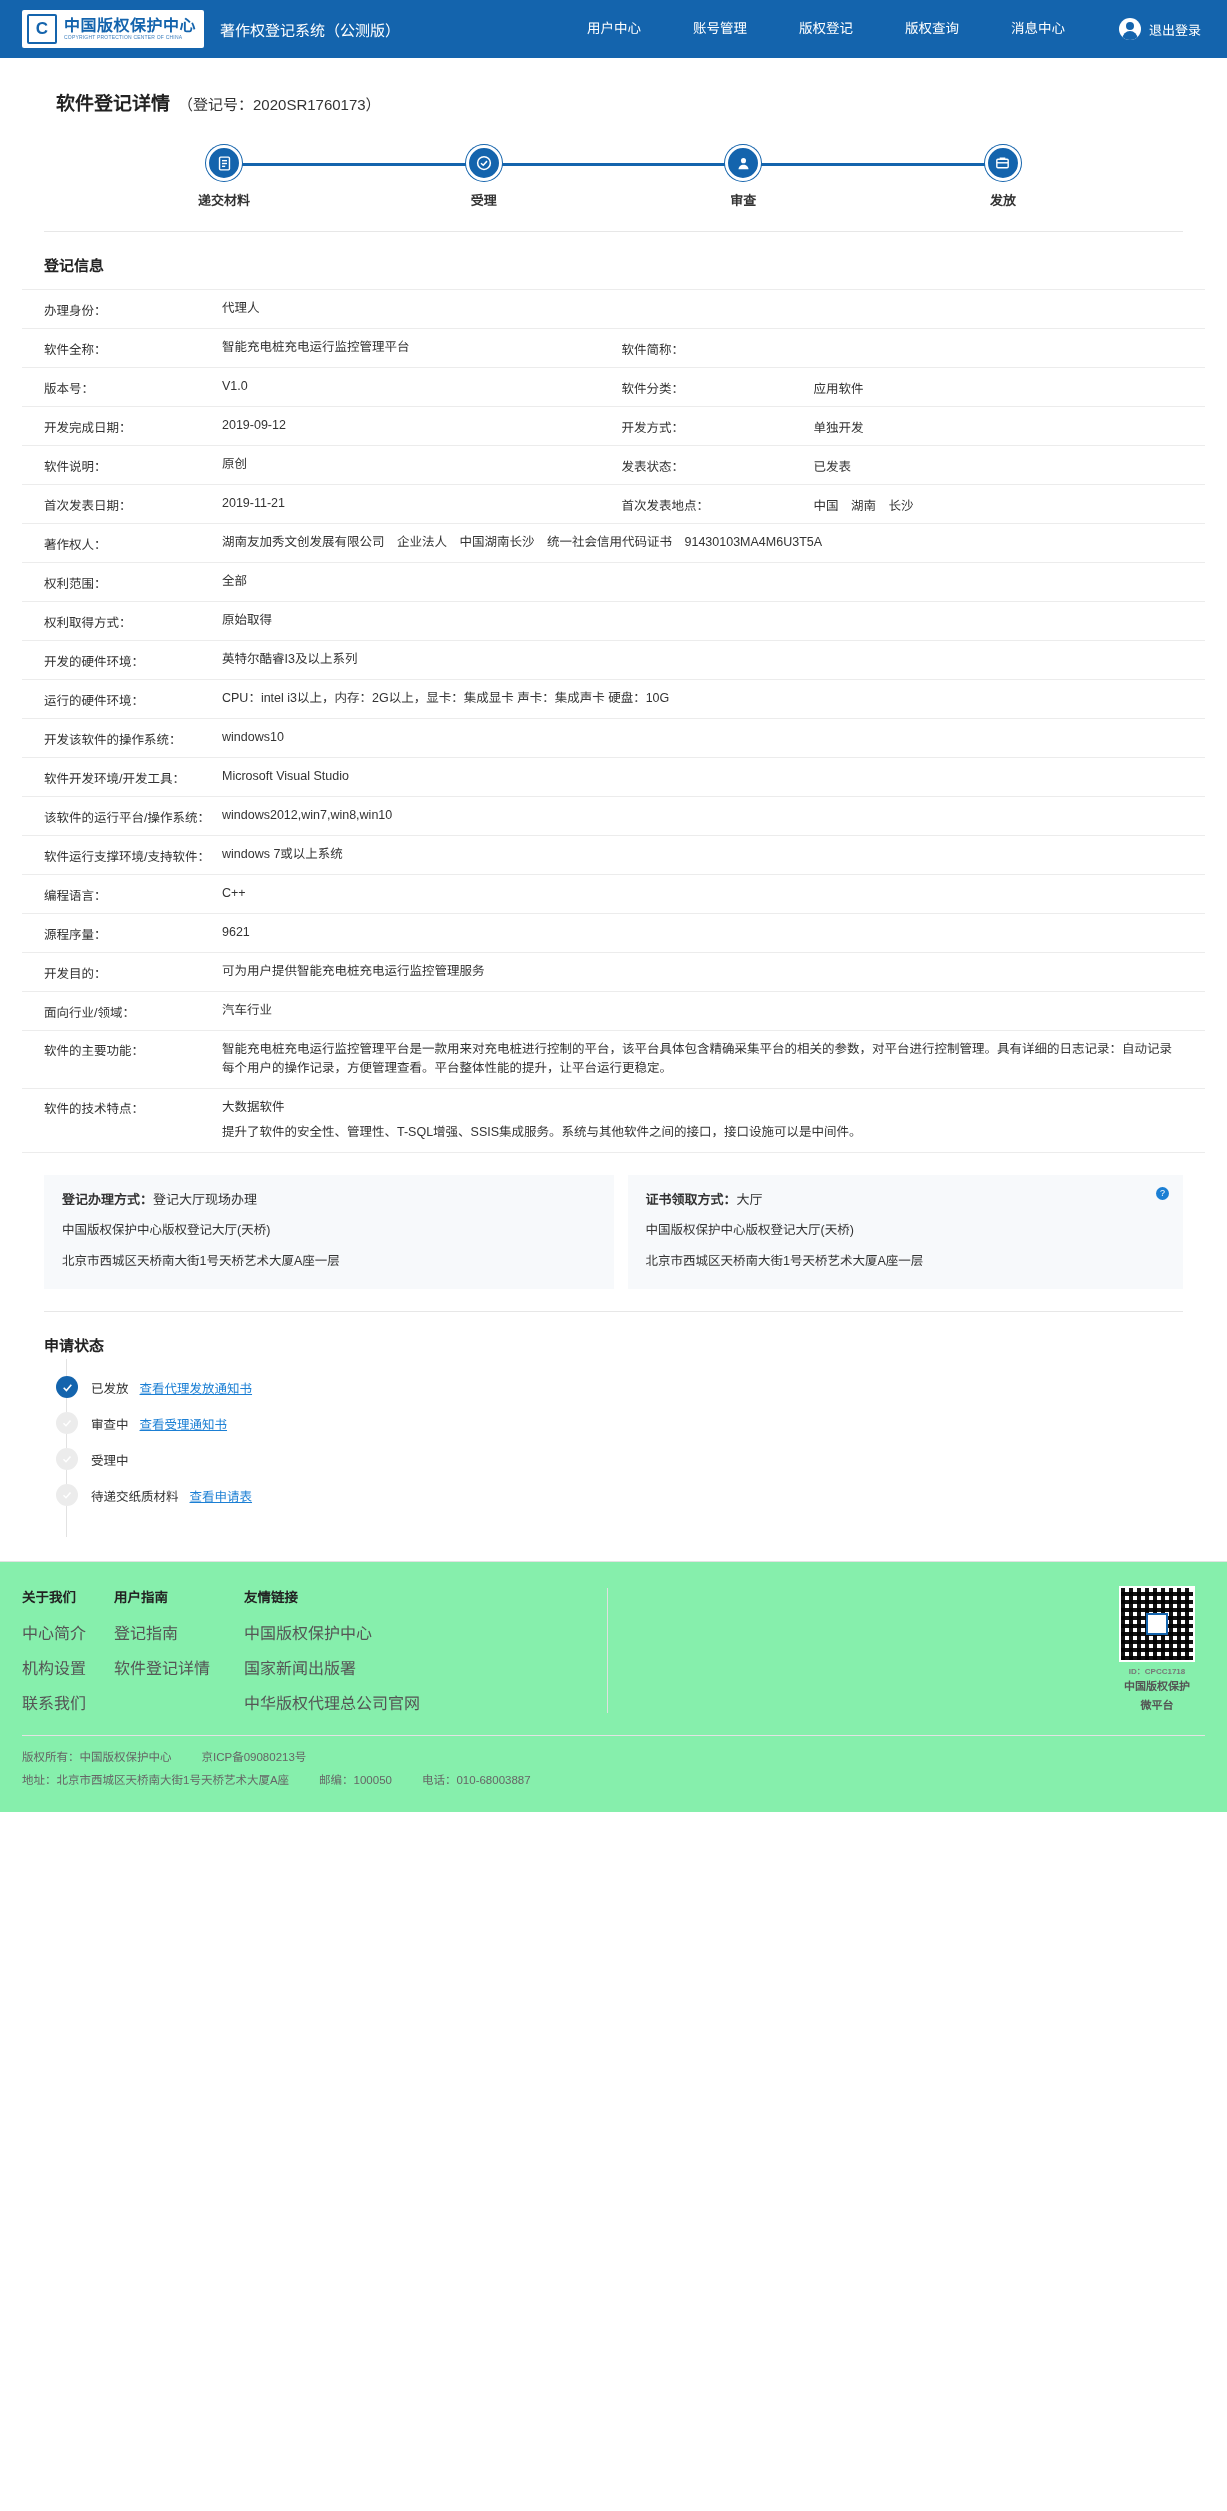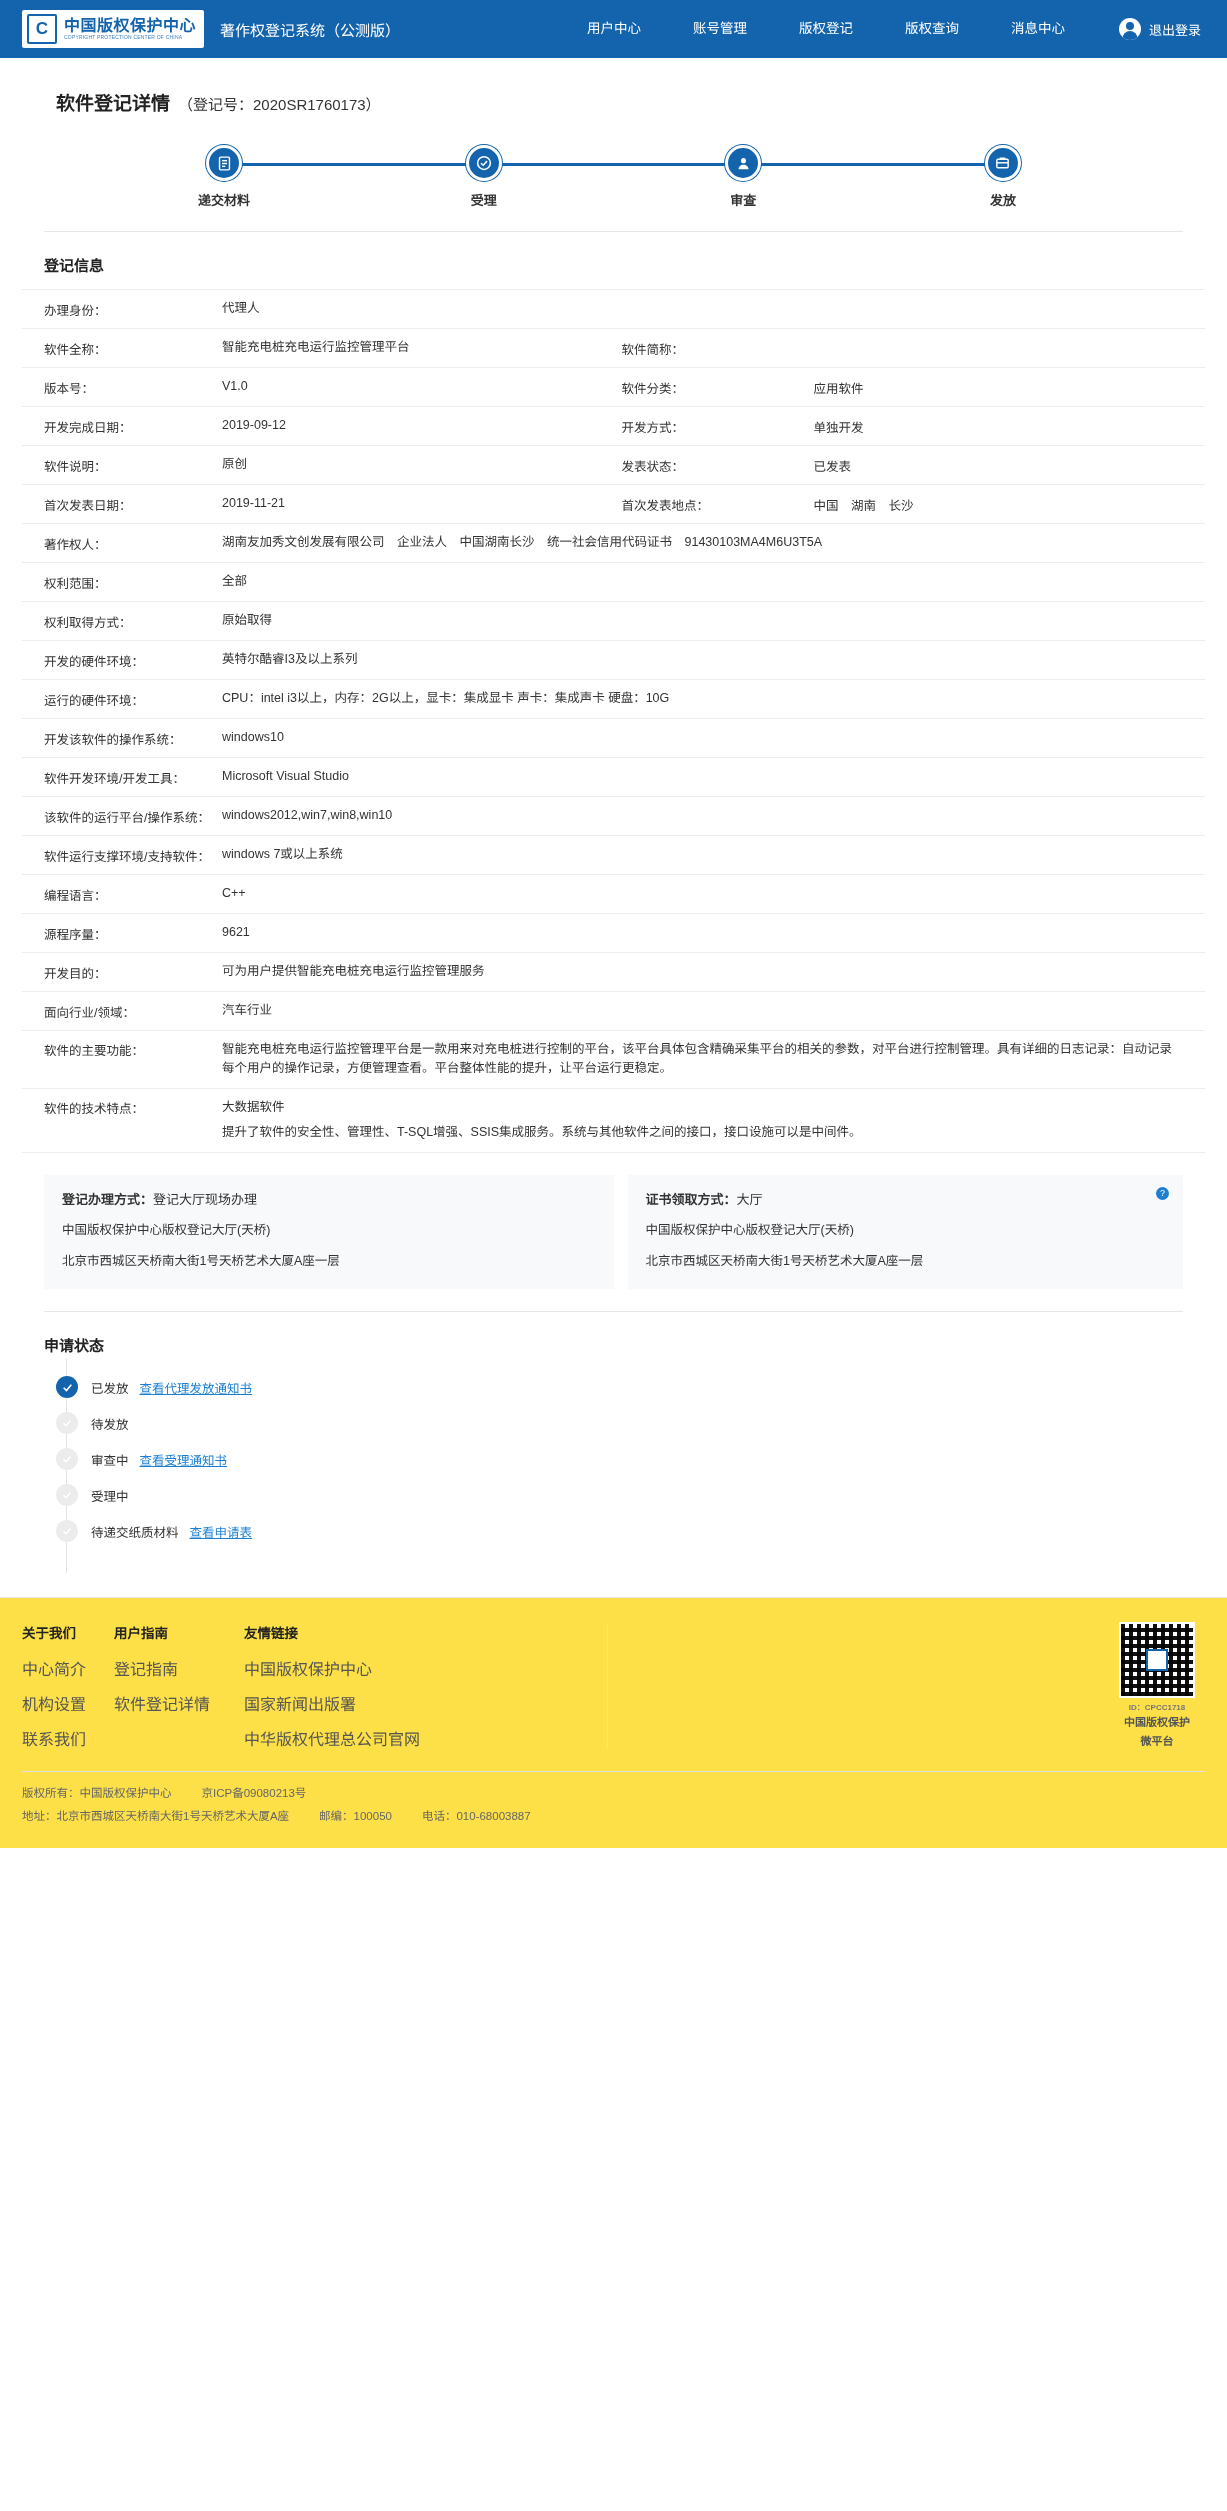--- a/index.html
+++ b/index.html
@@ -185,21 +185,21 @@
   }
   .tl-text { margin-left: 13px; font-size: 12.5px; color: #333; }
   .tl-link {
     margin-left: 11px; font-size: 12.5px; color: #1b7fd4;
     text-decoration: underline; cursor: pointer;
   }
   .tl-text + .tl-link { margin-left: 11px; }
 
   
   .footer {
-    background: #fde047; border-top: 1px solid #e3e3e3;
+    background: #86efac; border-top: 1px solid #e3e3e3;
     padding: 24px 22px 0 22px; margin-top: 24px;
   }
   .f-cols { display: flex; position: relative; min-height: 118px; }
   .f-col { width: 92px; }
   .f-col.wide { width: 240px; }
   .f-col h4 {
     margin: 0 0 14px 0; font-size: 13.5px; color: #222; font-weight: bold;
   }
   .f-col a {
     display: block; font-size: 16px; color: #555; text-decoration: none;
@@ -490,54 +490,46 @@
       <div class="tl-item">
         <div class="tl-dot done">
           <svg width="13" height="13" viewBox="0 0 24 24" fill="none" stroke="#fff" stroke-width="3">
             <polyline points="5,12.5 10,17.5 19,7"></polyline>
           </svg>
         </div>
         <div class="tl-text">已发放</div>
         <div class="tl-link">查看代理发放通知书</div>
       </div>
 
+
       <div class="tl-item">
         <div class="tl-dot todo">
           <svg width="12" height="12" viewBox="0 0 24 24" fill="none" stroke="#ffffff" stroke-width="3">
             <polyline points="5,12.5 10,17.5 19,7"></polyline>
           </svg>
         </div>
-        <div class="tl-text">待发放</div>
+        <div class="tl-text">审查中</div>
+        <div class="tl-link">查看受理通知书</div>
       </div>
 
       <div class="tl-item">
         <div class="tl-dot todo">
           <svg width="12" height="12" viewBox="0 0 24 24" fill="none" stroke="#ffffff" stroke-width="3">
             <polyline points="5,12.5 10,17.5 19,7"></polyline>
           </svg>
         </div>
-        <div class="tl-text">审查中</div>
-        <div class="tl-link">查看受理通知书</div>
+        <div class="tl-text">受理中</div>
       </div>
 
       <div class="tl-item">
         <div class="tl-dot todo">
           <svg width="12" height="12" viewBox="0 0 24 24" fill="none" stroke="#ffffff" stroke-width="3">
             <polyline points="5,12.5 10,17.5 19,7"></polyline>
           </svg>
         </div>
-        <div class="tl-text">受理中</div>
-      </div>
-
-      <div class="tl-item">
-        <div class="tl-dot todo">
-          <svg width="12" height="12" viewBox="0 0 24 24" fill="none" stroke="#ffffff" stroke-width="3">
-            <polyline points="5,12.5 10,17.5 19,7"></polyline>
-          </svg>
-        </div>
         <div class="tl-text">待递交纸质材料</div>
         <div class="tl-link">查看申请表</div>
       </div>
     </div>
 
   </div>
 
   <div class="footer">
     <div class="f-cols">
       <div class="f-sep"></div>

